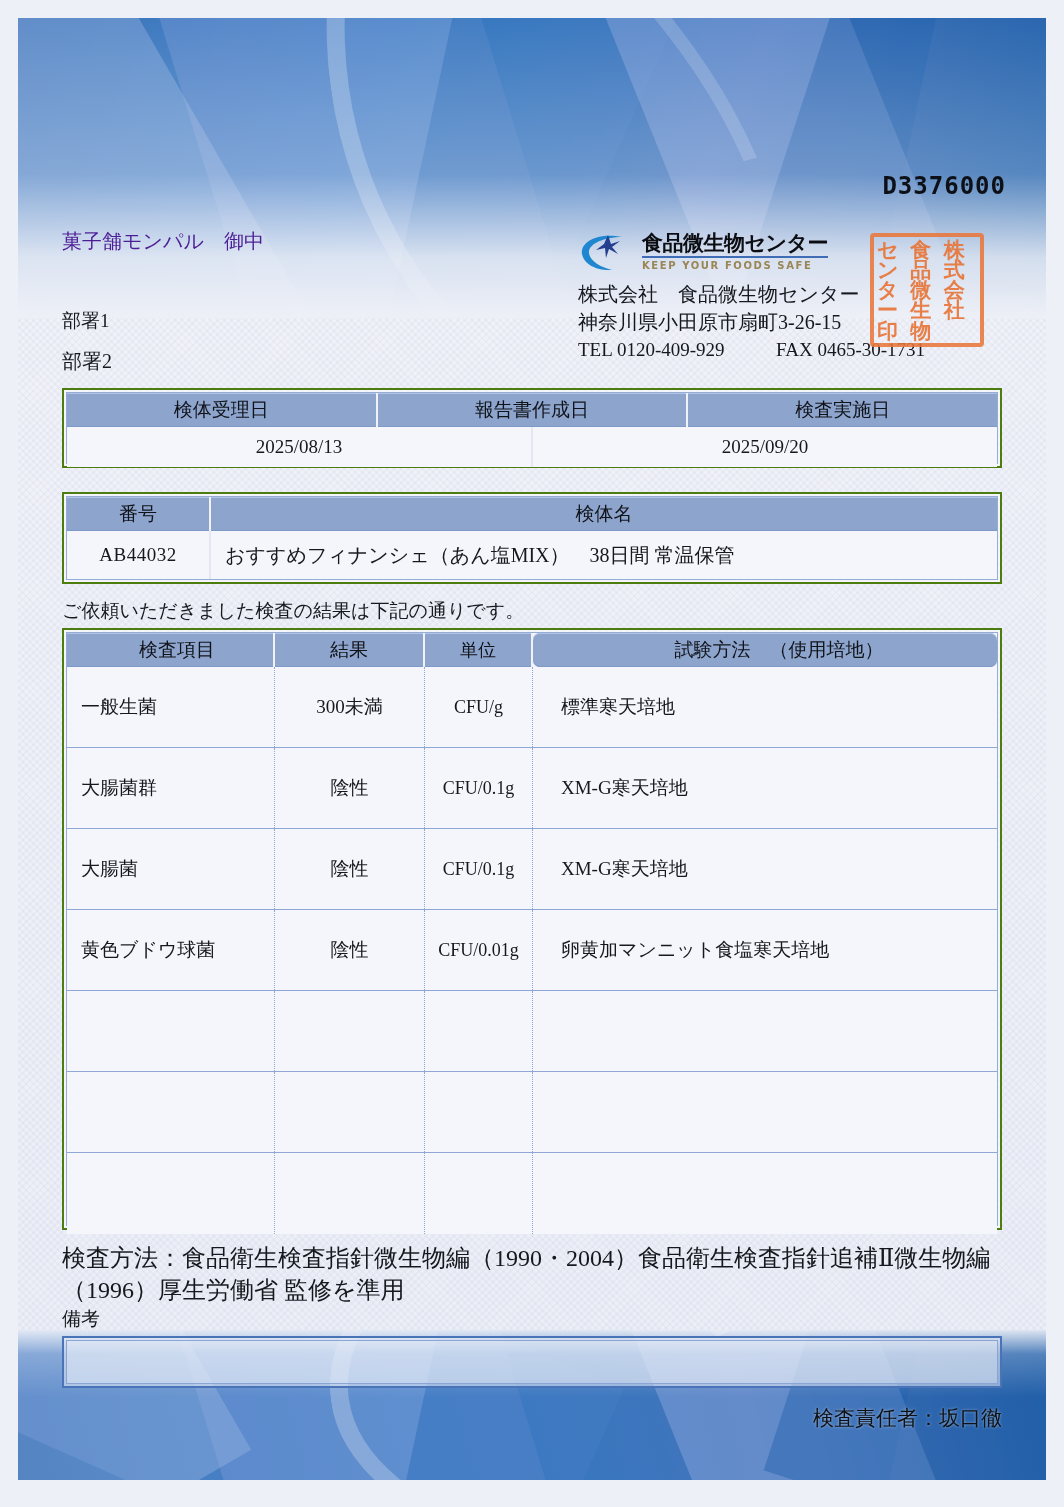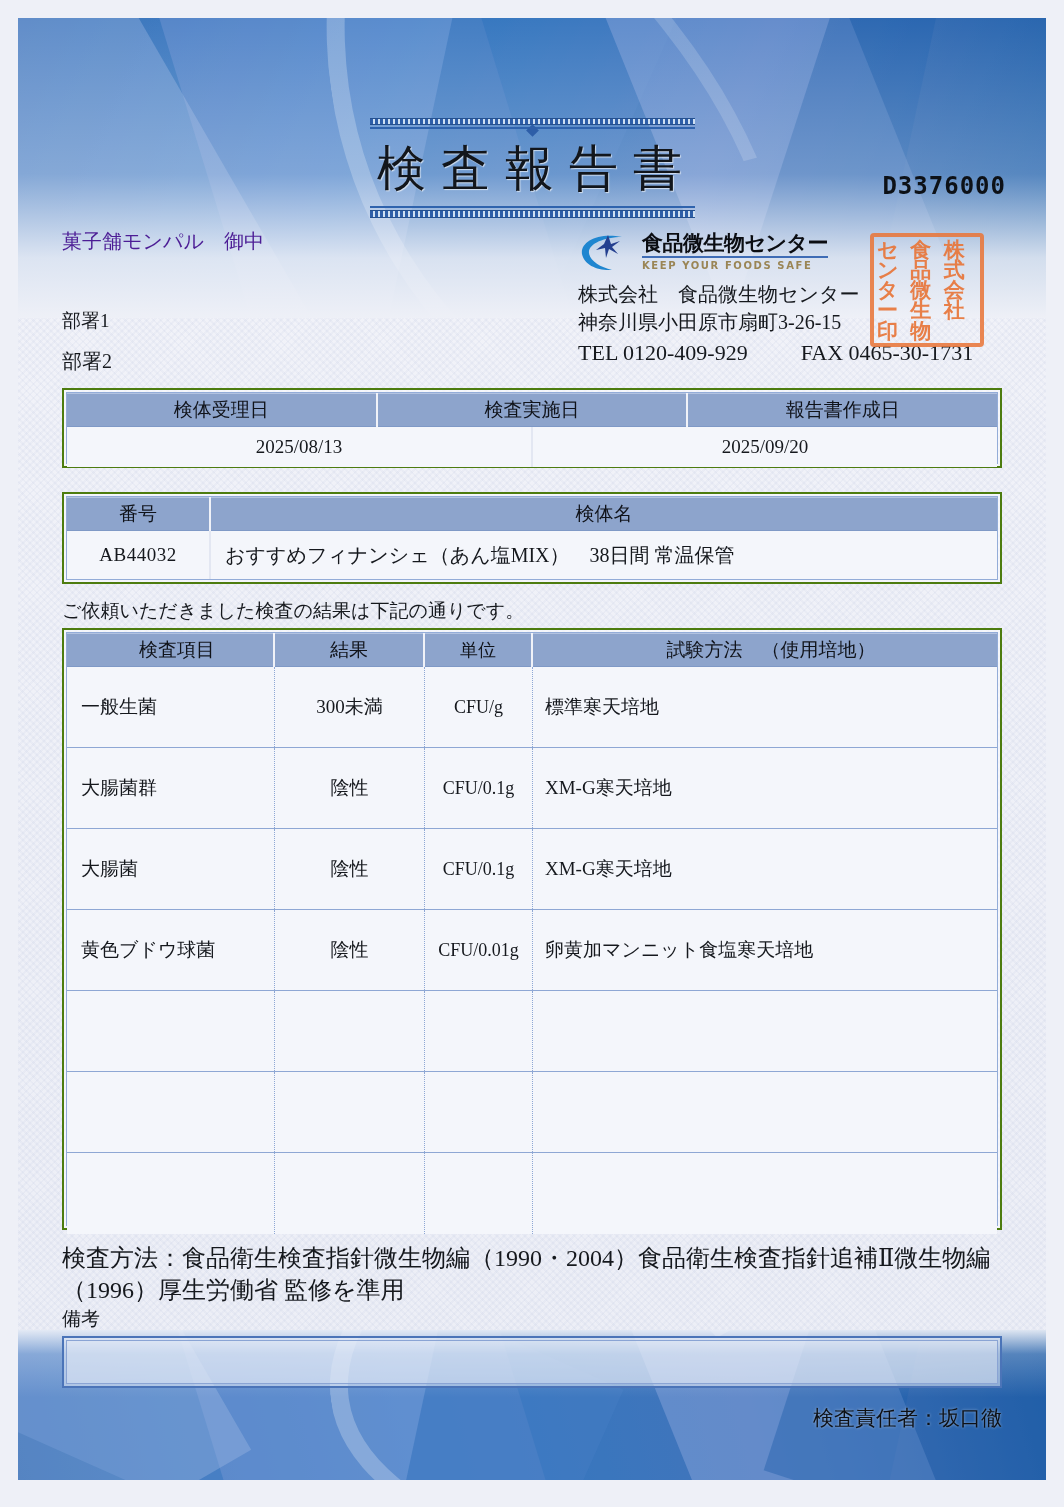--- a/index.html
+++ b/index.html
@@ -100,21 +100,21 @@
   .logo-name {
     font-family: "DejaVu Sans", sans-serif; font-weight: 700;
     font-size: 21px; color: #0b0d12; letter-spacing: -.5px; line-height: 1;
     border-bottom: 2px solid #3f6cb5; padding-bottom: 2px;
   }
   .logo-tag {
     font-family: "DejaVu Sans", sans-serif; font-weight: 700;
     font-size: 10px; color: #9a8555; letter-spacing: 1.6px; margin-top: 2px;
   }
   .co-lines { margin-top: 8px; font-size: 20px; color: #15181d; line-height: 1.42; white-space: nowrap; }
-  .co-tel { font-family: "Liberation Serif", serif; font-size: 22px; }
+  .co-tel { font-family: "Liberation Serif", serif; font-size: 19px; }
   .co-tel .gap { display: inline-block; width: 42px; }
 
   .seal { position: absolute; left: 866px; top: 229px; width: 122px; height: 122px; z-index: 13; }
   .seal-box {
     position: absolute; inset: 4px; border: 4px solid #e8763a; border-radius: 4px;
     opacity: .88;
   }
   .seal-cols { position: absolute; inset: 11px; display: flex; flex-direction: row-reverse; gap: 0; }
   .seal-col {
     flex: 1; display: flex; flex-direction: column; align-items: center; justify-content: flex-start;
@@ -174,21 +174,21 @@
   .res-cell {
     display: flex; align-items: center;
     border-right: 1px dotted #8ea7d4;
     font-size: 19px; color: #15181d;
     font-family: "Liberation Serif", serif;
   }
   .res-cell:last-child { border-right: none; }
   .c-item { width: 208px; padding-left: 14px; }
   .c-res  { width: 150px; justify-content: center; }
   .c-unit { width: 108px; justify-content: center; font-size: 18px; }
-  .c-meth { flex: 1; padding-left: 12px; }
+  .c-meth { flex: 1; padding-left: 28px; border-radius: 7px; }
 
   
   .method { position: absolute; left: 62px; top: 1242px; width: 930px; z-index: 12;
             font-size: 24px; color: #15181d; line-height: 1.35; }
   .remarks-label { position: absolute; left: 62px; top: 1306px; z-index: 12; font-size: 19px; color: #15181d; }
   #remarks {
     position: absolute; left: 62px; top: 1336px; width: 940px; height: 52px; z-index: 12;
     border: 2px solid #4b74b8; padding: 2px; background: rgba(238,242,250,.5);
   }
   #remarks .inner { width: 100%; height: 100%; border: 1px solid #8aa4d4; background: rgba(233,239,250,.35); }
@@ -226,32 +226,20 @@
       <div class="rib r2"></div>
       <div class="rib r3"></div>
     <div class="rib r4"></div>
       <div class="rib r5"></div>
       <div class="rib r6"></div>
     <div class="arc a1"></div>
       <div class="arc a2"></div>
     <div class="fade"></div>
   </div>
 
-  <div class="title-wrap">
-    <div class="orn">
-      <div class="dashes"></div>
-      <div class="rule"></div>
-      <div class="diamond"></div>
-    </div>
-    <h1 class="doc-title">検査報告書</h1>
-    <div class="orn-b">
-      <div class="rule"></div>
-      <div class="dashes"></div>
-    </div>
-  </div>
   <div class="doc-no">D3376000</div>
 
   <div class="addressee">菓子舗モンパル　御中</div>
   <div class="dept1">部署1</div>
   <div class="dept2">部署2</div>
 
   <div class="company">
     <div class="logo-row">
       <div class="logo-mark">
         <svg width="62" height="40" viewBox="0 0 62 40">
@@ -283,22 +271,22 @@
       <div class="seal-col">株式会社</div>
       <div class="seal-col">食品微生物</div>
       <div class="seal-col">センター印</div>
     </div>
   </div>
 
   <div class="frame" id="dates">
     <div class="frame-in">
       <div class="hdr-row">
         <div class="hdr-cell">検体受理日</div>
+        <div class="hdr-cell">報告書作成日</div>
         <div class="hdr-cell">検査実施日</div>
-        <div class="hdr-cell">報告書作成日</div>
       </div>
       <div class="val-row">
         <div class="val-cell">2025/08/13</div>
         <div class="val-cell">2025/09/20</div>
       </div>
     </div>
   </div>
 
   <div class="frame" id="sample">
     <div class="frame-in">

